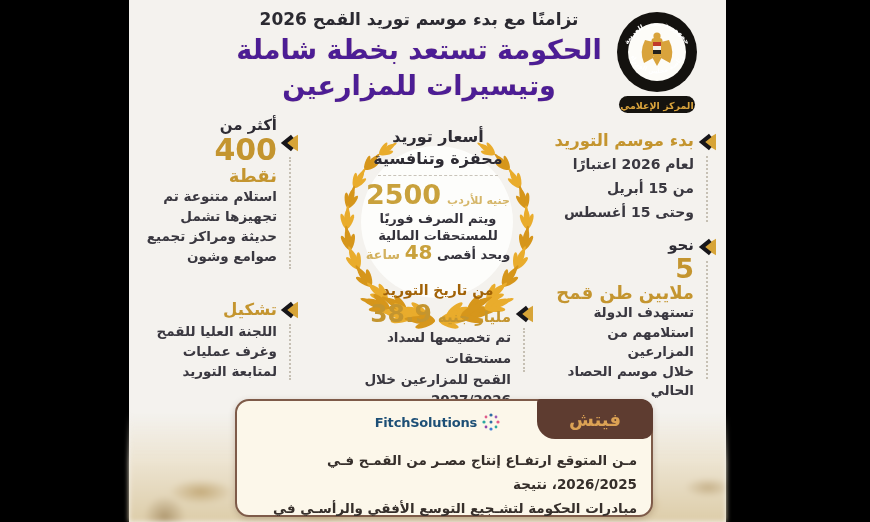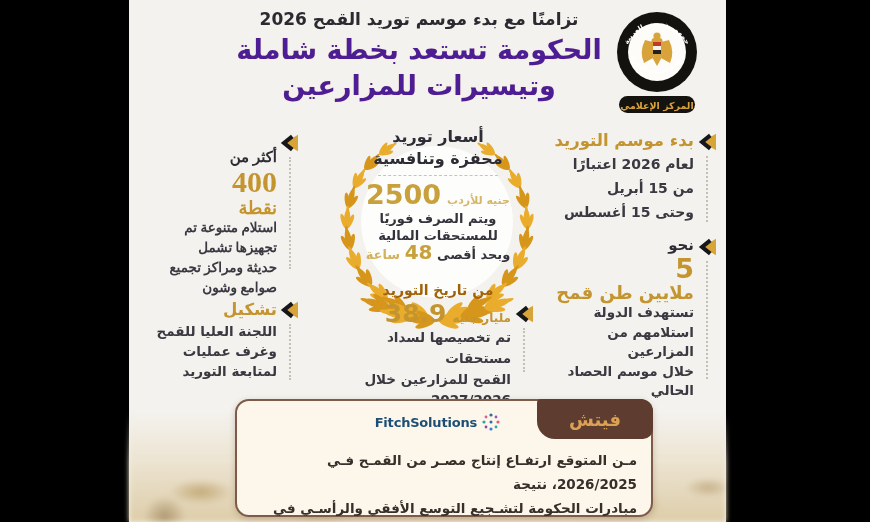--- a/index.html
+++ b/index.html
@@ -48,21 +48,21 @@
   .wt-divider{width:120px;margin:5px auto 4px;border-top:1.5px dashed #c9c4ba;}
   .price-row{display:flex;justify-content:center;align-items:baseline;gap:6px;direction:rtl;}
   .price-num{font-size:27px;font-weight:700;color:#c9a13c;line-height:30px;}
   .price-unit{font-size:11px;font-weight:700;color:#cfaa50;opacity:.85;}
   .wt-line{font-size:13px;font-weight:700;color:#34323b;line-height:17px;}
   .wt-48{font-size:20px;font-weight:700;color:#c9a13c;}
   .wt-hour{font-size:13px;font-weight:700;color:#cfaa50;opacity:.9;}
   .wt-last{font-size:14px;font-weight:700;color:#a16207;line-height:20px;margin-top:17px;}
 
   .alloc-row{display:flex;align-items:baseline;gap:6px;direction:rtl;justify-content:flex-start;}
-  .alloc-unit{font-size:12px;font-weight:700;color:#c4952f;}
+  .alloc-unit{font-size:15px;font-weight:700;color:#c4952f;}
 
   
   .fitch-box{position:absolute;left:106px;top:399px;width:414px;height:114px;
     background:#fcf7ea;border:2px solid #7e5b49;border-radius:14px;
     box-shadow:0 2px 6px rgba(90,60,40,.25);}
   .fitch-tab{position:absolute;top:-2px;right:-2px;width:116px;height:40px;background:#5e3c30;
     border-radius:4px 12px 10px 18px;display:flex;align-items:center;justify-content:center;}
   .fitch-tab span{font-size:18px;font-weight:700;color:#dca254;}
   .fitch-logo{position:absolute;top:11px;right:150px;display:flex;align-items:center;gap:4px;direction:ltr;}
   .fs-text{font-size:13px;font-weight:700;color:#1d4f76;letter-spacing:-.2px;}
@@ -112,21 +112,21 @@
         <rect x="6" y="86" width="76" height="17" rx="8.5" fill="#15130f"></rect>
         <text x="44" y="98.5" fill="#d9a33c" font-size="9.5" font-weight="bold" text-anchor="middle">المركز الإعلامي</text>
       </svg>
     </div>
 
     <svg class="marker" style="left:151px;top:133px;" viewBox="0 0 22 22">
       <polygon points="5,11 22,1 22,21" fill="#d7a437"></polygon>
       <path d="M15,3 L5,11 L15,19" stroke="#17161a" stroke-width="5" fill="none"></path>
     </svg>
     <div class="dotline" style="left:160px;top:157px;height:112px;"></div>
-    <div class="item" style="left:8px;top:148px;width:140px;font-family:Liberation Serif, serif;">
+    <div class="item" style="left:8px;top:116px;width:140px;">
       <div class="pre">أكثر من</div>
       <div class="num">400</div>
       <div class="unit">نقطة</div>
       <div class="body13">
         <div>استلام متنوعة تم</div>
         <div>تجهيزها تشمل</div>
         <div>حديثة ومراكز تجميع</div>
         <div>صوامع وشون</div>
       </div>
     </div>

